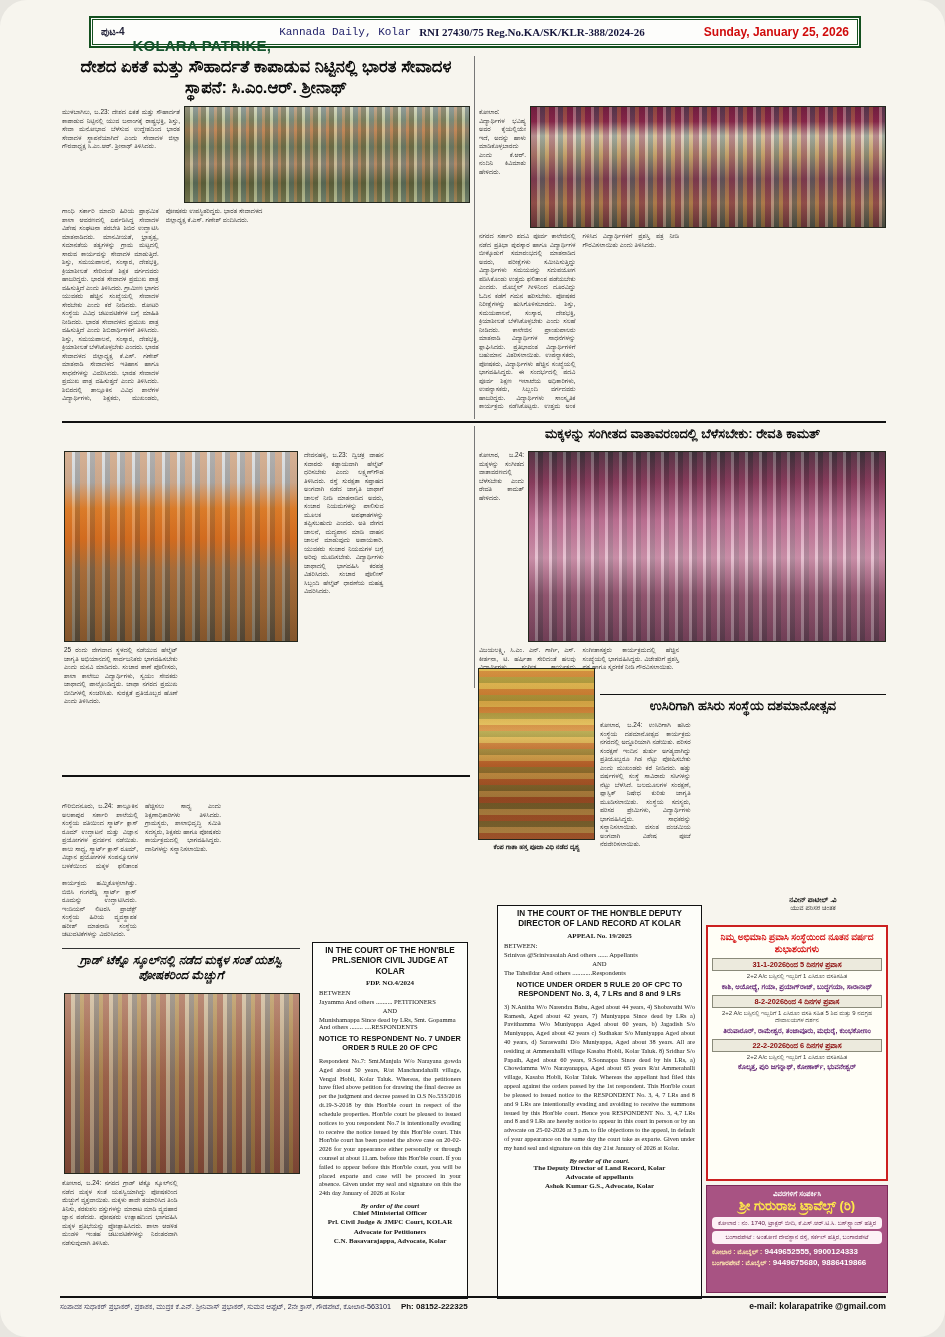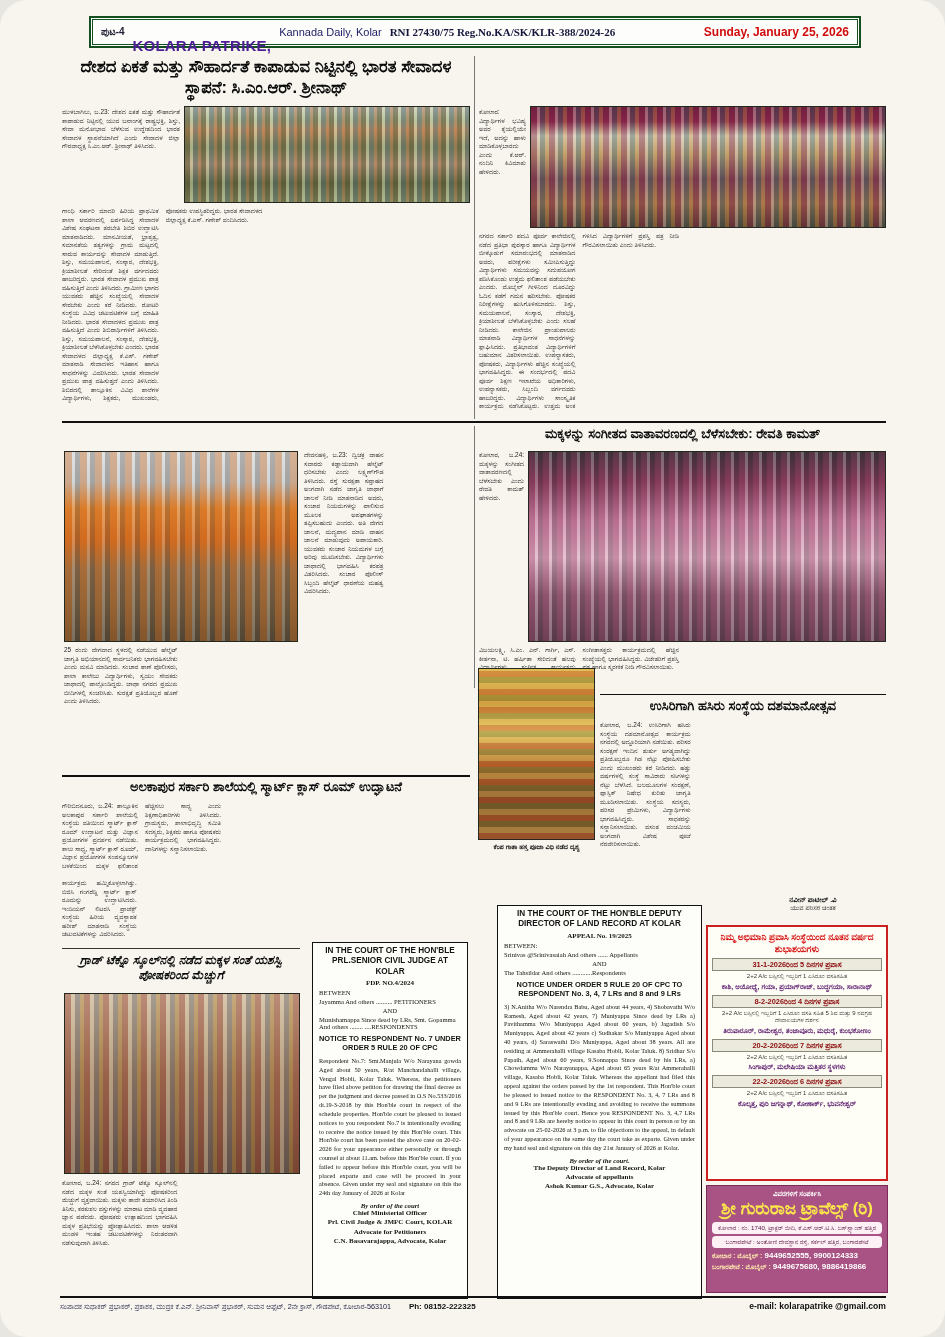--- a/index.html
+++ b/index.html
@@ -4,22 +4,22 @@
 <style>
   html,body{margin:0;padding:0;background:#e8e6e0;}
   .page{position:relative;width:945px;height:1337px;background:#f7f5ee;overflow:hidden;
         font-family:"Liberation Sans",sans-serif;color:#141414;border-radius:27px;}
   .abs{position:absolute;}
   
   .masthead{left:92px;top:19px;width:766px;height:26px;background:#fdfdfb;
     border:1px solid #14501f;box-shadow:0 0 0 1px #fdfdfb,0 0 0 3px #14501f;
     display:flex;align-items:center;gap:8px;padding:0 8px;box-sizing:border-box;white-space:nowrap;}
   .m-page{font-size:10px;font-weight:bold;color:#23233a;}
-  .m-brand{font-size:15px;font-weight:bold;color:#4c1d95;letter-spacing:.2px;margin-top:26px;}
-  .m-sub{font-size:11px;color:#1c1c66;font-family:Liberation Sans, sans-serif;}
+  .m-brand{font-size:15px;font-weight:bold;color:#14532d;letter-spacing:.2px;margin-top:26px;}
+  .m-sub{font-size:11px;color:#1c1c66;font-family:Liberation Mono, monospace;}
   .m-reg{font-size:11px;font-weight:bold;color:#16163c;font-family:"Liberation Serif",serif;}
   .m-date{margin-left:auto;font-size:12px;font-weight:bold;color:#d00c0c;padding-left:10px;}
   
   .headline{font-weight:bold;color:#0a0a0a;text-align:center;line-height:1.25;}
   .hl-big{font-size:16.5px;}
   .hl-mid{font-size:13px;}
   .hl-small{font-size:12px;font-style:italic;}
   
   .btxt{font-size:6.4px;line-height:1.33;text-align:justify;color:#1b1b1b;overflow:hidden;
         column-gap:7px;column-fill:auto;}
@@ -60,28 +60,28 @@
   
   .tourbox{background:#fffef6;border:2px solid #cc2020;box-sizing:border-box;padding:4px;}
   .tour-title{color:#d51313;font-weight:bold;font-size:9px;text-align:center;line-height:1.35;margin-bottom:3px;}
   .tour-date{background:#eceadd;border:1px solid #8a8a7a;color:#8b0a0a;font-weight:bold;font-size:7.4px;
              text-align:center;padding:1px 0;margin-top:3px;}
   .tour-detail{font-size:6px;color:#333;text-align:center;line-height:1.3;margin-top:2px;}
   .tour-places{font-size:7px;color:#5a1a6e;font-weight:bold;text-align:center;line-height:1.35;margin-top:1px;}
   
   .travelad{background:#a85383;border:1px solid #7c2a58;box-sizing:border-box;padding:4px 5px;text-align:center;}
   .ad-contact{color:#fff;font-size:7px;font-weight:bold;}
-  .ad-brand{color:#ffe94a;font-size:17px;font-weight:bold;line-height:1.15;margin:1px 0 3px;}
+  .ad-brand{color:#ffe94a;font-size:13px;font-weight:bold;line-height:1.15;margin:1px 0 3px;}
   .ad-box{background:#fdf1f6;border-radius:4px;color:#57103e;font-size:6.2px;line-height:1.35;
           padding:2px 3px;margin:2px 0;text-align:center;}
   .ad-phone{font-size:8px;color:#fff;font-weight:bold;line-height:1.4;text-align:left;}
   .ad-phone .lbl{color:#ffe9b0;font-size:6.6px;font-weight:bold;}
   
   .footer{left:60px;top:1296px;width:826px;border-top:2.5px solid #111;padding-top:3px;
-          display:flex;align-items:baseline;gap:18px;white-space:nowrap;}
+          display:flex;align-items:baseline;gap:10px;white-space:nowrap;}
   .f-left{font-size:7.2px;color:#15153a;overflow:hidden;text-overflow:ellipsis;}
   .f-ph{font-size:8px;font-weight:bold;color:#111;}
   .f-mail{font-size:8.6px;font-weight:bold;color:#111;margin-left:auto;}
 </style>
 </head>
 <body>
 
 <div class="page">
 
   <div class="abs masthead">
@@ -119,21 +119,20 @@
   <div class="abs photo photoF" style="left:478px;top:668px;width:117px;height:172px;"></div>
   <div class="abs caption" style="left:474px;top:843px;width:125px;height:22px;">ಕೆಂಪ ಗಾತಾ ಹಸ್ತ ಪೂಜಾ ವಿಧಿ ನಡೆದ ದೃಶ್ಯ</div>
   <div class="abs headline hl-mid" style="left:600px;top:694px;width:286px;height:20px;border-top:1.5px solid #111;padding-top:3px;">ಉಸಿರಿಗಾಗಿ ಹಸಿರು ಸಂಸ್ಥೆಯ ದಶಮಾನೋತ್ಸವ</div>
   <div class="abs btxt" style="left:600px;top:721px;width:286px;height:172px;column-count:3;">ಕೋಲಾರ, ಜ.24: ಉಸಿರಿಗಾಗಿ ಹಸಿರು ಸಂಸ್ಥೆಯ ದಶಮಾನೋತ್ಸವ ಕಾರ್ಯಕ್ರಮ ನಗರದಲ್ಲಿ ಅದ್ದೂರಿಯಾಗಿ ನಡೆಯಿತು. ಪರಿಸರ ಸಂರಕ್ಷಣೆ ಇಂದಿನ ತುರ್ತು ಅಗತ್ಯವಾಗಿದ್ದು ಪ್ರತಿಯೊಬ್ಬರೂ ಗಿಡ ನೆಟ್ಟು ಪೋಷಿಸಬೇಕು ಎಂದು ಮುಖಂಡರು ಕರೆ ನೀಡಿದರು. ಹತ್ತು ವರ್ಷಗಳಲ್ಲಿ ಸಂಸ್ಥೆ ಸಾವಿರಾರು ಸಸಿಗಳನ್ನು ನೆಟ್ಟು ಬೆಳೆಸಿದೆ. ಜಲಮೂಲಗಳ ಸಂರಕ್ಷಣೆ, ಪ್ಲಾಸ್ಟಿಕ್ ನಿಷೇಧ ಕುರಿತು ಜಾಗೃತಿ ಮೂಡಿಸಲಾಯಿತು. ಸಂಸ್ಥೆಯ ಸದಸ್ಯರು, ಪರಿಸರ ಪ್ರೇಮಿಗಳು, ವಿದ್ಯಾರ್ಥಿಗಳು ಭಾಗವಹಿಸಿದ್ದರು. ಸಾಧಕರನ್ನು ಸನ್ಮಾನಿಸಲಾಯಿತು. ವಸಂತ ವಂಚಮಿಯ ಅಂಗವಾಗಿ ವಿಶೇಷ ಪೂಜೆ ನೆರವೇರಿಸಲಾಯಿತು.</div>
   <div class="abs" style="left:740px;top:896px;width:146px;text-align:center;">
     <div style="font-size:7px;font-weight:bold;">ನವೀನ್ ಪಾಟೀಲ್ .ವಿ</div>
     <div style="font-size:6.6px;">ಯುವ ಪರಿಸರ ಚಿಂತಕ</div>
   </div>
 
   <div class="abs hrule" style="left:62px;top:775px;width:408px;height:1.5px;"></div>
-  <div class="abs headline hl-mid" style="left:62px;top:779px;width:408px;height:18px;">ಅಲಕಾಪುರ ಸರ್ಕಾರಿ ಶಾಲೆಯಲ್ಲಿ ಸ್ಮಾರ್ಟ್ ಕ್ಲಾಸ್ ರೂಮ್ ಉದ್ಘಾಟನೆ</div>
   <div class="abs btxt" style="left:62px;top:802px;width:408px;height:74px;column-count:5;">ಗೌರಿಬಿದನೂರು, ಜ.24: ತಾಲ್ಲೂಕಿನ ಅಲಕಾಪುರ ಸರ್ಕಾರಿ ಶಾಲೆಯಲ್ಲಿ ಸಂಸ್ಥೆಯ ವತಿಯಿಂದ ಸ್ಮಾರ್ಟ್ ಕ್ಲಾಸ್ ರೂಮ್ ಉದ್ಘಾಟನೆ ಮತ್ತು ವಿಜ್ಞಾನ ಪ್ರಯೋಗಗಳ ಪ್ರದರ್ಶನ ನಡೆಯಿತು. ಕಾಲು ಸಾಧ್ಯ, ಸ್ಮಾರ್ಟ್ ಕ್ಲಾಸ್ ರೂಮ್, ವಿಜ್ಞಾನ ಪ್ರಯೋಗಗಳ ಸಂಪನ್ಮೂಲಗಳ ಬಳಕೆಯಿಂದ ಮಕ್ಕಳ ಫಲಿತಾಂಶ ಹೆಚ್ಚಿಸಲು ಸಾಧ್ಯ ಎಂದು ಶಿಕ್ಷಣಾಧಿಕಾರಿಗಳು ತಿಳಿಸಿದರು. ಗ್ರಾಮಸ್ಥರು, ಶಾಲಾಭಿವೃದ್ಧಿ ಸಮಿತಿ ಸದಸ್ಯರು, ಶಿಕ್ಷಕರು ಹಾಗೂ ಪೋಷಕರು ಕಾರ್ಯಕ್ರಮದಲ್ಲಿ ಭಾಗವಹಿಸಿದ್ದರು. ದಾನಿಗಳನ್ನು ಸನ್ಮಾನಿಸಲಾಯಿತು.</div>
   <div class="abs btxt" style="left:62px;top:879px;width:238px;height:64px;column-count:3;">ಕಾರ್ಯಕ್ರಮ ಹಮ್ಮಿಕೊಳ್ಳಲಾಗಿತ್ತು. ಬಿಜಿಸಿ ಗಂಗರೆಡ್ಡಿ ಸ್ಮಾರ್ಟ್ ಕ್ಲಾಸ್ ರೂಮನ್ನು ಉದ್ಘಾಟಿಸಿದರು. ಇಂಡಿಯನ್ ಲಿಟರಸಿ ಪ್ರಾಜೆಕ್ಟ್ ಸಂಸ್ಥೆಯ ಹಿರಿಯ ವ್ಯವಸ್ಥಾಪಕ ಹರೀಶ್ ಮಾತನಾಡಿ ಸಂಸ್ಥೆಯ ಚಟುವಟಿಕೆಗಳನ್ನು ವಿವರಿಸಿದರು.</div>
 
   <div class="abs headline hl-small" style="left:62px;top:948px;width:238px;height:40px;border-top:1px solid #333;padding-top:4px;box-sizing:border-box;">ಗ್ರಾಡ್ ಟೆಕ್ನೊ ಸ್ಕೂಲ್‌ನಲ್ಲಿ ನಡೆದ ಮಕ್ಕಳ ಸಂತೆ ಯಶಸ್ವಿ ಪೋಷಕರಿಂದ ಮೆಚ್ಚುಗೆ</div>
   <div class="abs photo photoG" style="left:64px;top:993px;width:236px;height:181px;"></div>
   <div class="abs btxt" style="left:62px;top:1179px;width:238px;height:118px;column-count:2;">ಕೋಲಾರ, ಜ.24: ನಗರದ ಗ್ರಾಡ್ ಟೆಕ್ನೊ ಸ್ಕೂಲ್‌ನಲ್ಲಿ ನಡೆದ ಮಕ್ಕಳ ಸಂತೆ ಯಶಸ್ವಿಯಾಗಿದ್ದು ಪೋಷಕರಿಂದ ಮೆಚ್ಚುಗೆ ವ್ಯಕ್ತವಾಯಿತು. ಮಕ್ಕಳು ತಾವೇ ತಯಾರಿಸಿದ ತಿಂಡಿ ತಿನಿಸು, ಕರಕುಶಲ ವಸ್ತುಗಳನ್ನು ಮಾರಾಟ ಮಾಡಿ ವ್ಯವಹಾರ ಜ್ಞಾನ ಪಡೆದರು. ಪೋಷಕರು ಉತ್ಸಾಹದಿಂದ ಭಾಗವಹಿಸಿ ಮಕ್ಕಳ ಪ್ರತಿಭೆಯನ್ನು ಪ್ರೋತ್ಸಾಹಿಸಿದರು. ಶಾಲಾ ಆಡಳಿತ ಮಂಡಳಿ ಇಂತಹ ಚಟುವಟಿಕೆಗಳನ್ನು ನಿರಂತರವಾಗಿ ನಡೆಸುವುದಾಗಿ ತಿಳಿಸಿತು.</div>
 
   <div class="abs legal" style="left:312px;top:942px;width:156px;height:357px;">
     <div class="lg-title">IN THE COURT OF THE HON'BLE</div>
     <div class="lg-title">PRL.SENIOR CIVIL JUDGE AT KOLAR</div>
@@ -173,25 +172,20 @@
       <div class="tour-date">31-1-2026ರಿಂದ 5 ದಿನಗಳ ಪ್ರವಾಸ</div>
       <div class="tour-detail">2+2 A/c ಬಸ್ಸಿನಲ್ಲಿ ಇಬ್ಬರಿಗೆ 1 ಎಸಿರೂಂ ವಸತಿಸಹಿತ</div>
       <div class="tour-places">ಕಾಶಿ, ಅಯೋಧ್ಯೆ, ಗಯಾ, ಪ್ರಯಾಗ್‌ರಾಜ್, ಬುದ್ಧಗಯಾ, ಸಾರಾನಾಥ್</div>
     </div>
     <div>
       <div class="tour-date">8-2-2026ರಿಂದ 4 ದಿನಗಳ ಪ್ರವಾಸ</div>
       <div class="tour-detail">2+2 A/c ಬಸ್ಸಿನಲ್ಲಿ ಇಬ್ಬರಿಗೆ 1 ಎಸಿರೂಂ ವಸತಿ ಸಹಿತ 5 ಶಿವ ಮತ್ತು 9 ನವಗ್ರಹ ದೇವಾಲಯಗಳ ದರ್ಶನ</div>
       <div class="tour-places">ತಿರುವಾರೂರ್, ರಾಮೇಶ್ವರ, ತಂಜಾವೂರು, ಮಧುರೈ, ಕುಂಭಕೋಣಂ</div>
     </div>
     <div>
-      <div class="tour-date">20-2-2026ರಿಂದ 7 ದಿನಗಳ ಪ್ರವಾಸ</div>
-      <div class="tour-detail">2+2 A/c ಬಸ್ಸಿನಲ್ಲಿ ಇಬ್ಬರಿಗೆ 1 ಎಸಿರೂಂ ವಸತಿಸಹಿತ</div>
-      <div class="tour-places">ಸಿಂಗಾಪುರ್, ಮಲೇಷಿಯಾ ಮತ್ತಿತರ ಸ್ಥಳಗಳು</div>
-    </div>
-    <div>
       <div class="tour-date">22-2-2026ರಿಂದ 6 ದಿನಗಳ ಪ್ರವಾಸ</div>
       <div class="tour-detail">2+2 A/c ಬಸ್ಸಿನಲ್ಲಿ ಇಬ್ಬರಿಗೆ 1 ಎಸಿರೂಂ ವಸತಿಸಹಿತ</div>
       <div class="tour-places">ಕೊಲ್ಕತ್ತ, ಪುರಿ ಜಗನ್ನಾಥ್, ಕೋಣಾರ್ಕ್, ಭುವನೇಶ್ವರ್</div>
     </div>
   </div>
 
   <div class="abs travelad" style="left:706px;top:1185px;width:182px;height:108px;">
     <div class="ad-contact">ವಿವರಗಳಿಗೆ ಸಂಪರ್ಕಿಸಿ</div>
     <div class="ad-brand">ಶ್ರೀ ಗುರುರಾಜ ಟ್ರಾವೆಲ್ಸ್ (ರಿ)</div>
     <div class="ad-box">ಕೋಲಾರ : ನಂ. 1740, ಟ್ರಾಕ್ಟರ್ ಬೀದಿ, ಕೆ.ಎಸ್.ಆರ್.ಟಿ.ಸಿ. ಬಸ್‌ಸ್ಟ್ಯಾಂಡ್ ಹತ್ತಿರ</div>

